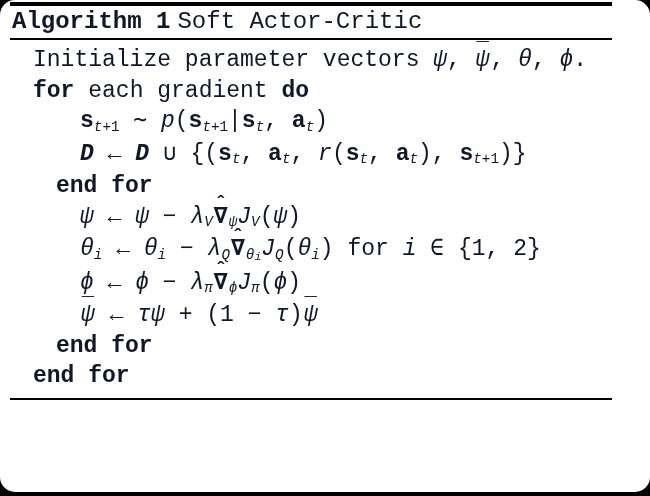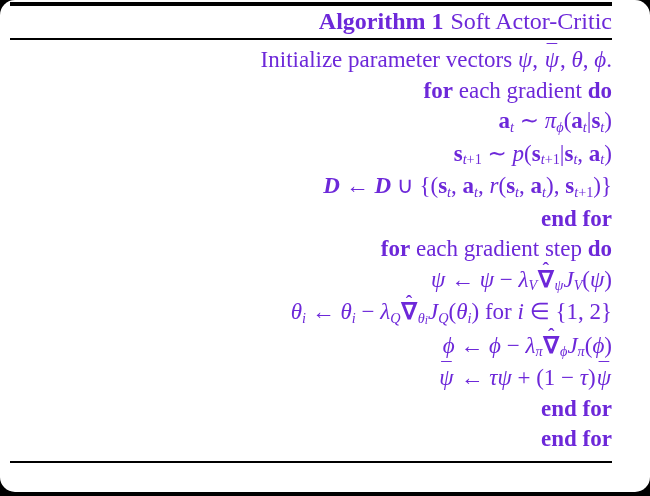--- a/index.html
+++ b/index.html
@@ -1,19 +1,19 @@
 <!DOCTYPE html>
 <html><head>
 <meta charset="utf-8">
 <style>
   html,body{margin:0;padding:0;background:#000;}
   .stage{position:relative;width:650px;height:496px;background:#000;overflow:hidden;}
   .card{position:absolute;left:0;top:0;width:650px;height:492px;background:#fff;border-radius:15px;}
-  .algo{position:absolute;left:10px;top:0;width:602px;color:#6d28d9;
-        font-family:Liberation Serif, serif;font-size:23px;text-align:right;}
+  .algo{position:absolute;left:10px;top:0;width:602px;color:#0f172a;
+        font-family:Liberation Mono, monospace;font-size:23px;}
   .rule{background:#000;width:602px;}
   .rule-top{height:4px;margin-top:2px;}
   .rule-mid{height:2px;}
   .rule-bottom{height:2px;}
   .algo-title{font-size:24px;line-height:25px;padding:3px 0 4px 2px;white-space:nowrap;}
   .algo-title .lbl{font-weight:bold;margin-right:7px;}
   .algo-body{padding:5px 0 6px 23px;}
   .line{line-height:30.5px;white-space:nowrap;}
   .indent-1{padding-left:23px;}
   .indent-2{padding-left:47px;}
@@ -34,25 +34,23 @@
 
 <div class="stage">
   <div class="card">
     <div class="algo">
       <div class="rule rule-top"></div>
       <div class="algo-title"><span class="lbl">Algorithm 1</span><span>Soft Actor-Critic</span></div>
       <div class="rule rule-mid"></div>
       <div class="algo-body">
           <div class="line indent-0"><span class="k-rm">Initialize parameter vectors </span><span class="k-it">ψ</span><span class="k-rm">, </span><span class="accwrap"><span class="k-it">ψ</span><span class="acc acc-bar">¯</span></span><span class="k-rm">, </span><span class="k-it">θ</span><span class="k-rm">, </span><span class="k-it">ϕ</span><span class="k-rm">.</span></div>
           <div class="line indent-0"><span class="k-bf">for</span><span class="k-rm"> each gradient </span><span class="k-bf">do</span></div>
-          <div class="line indent-2"><span class="k-bf">a</span><span class="k-sub">t</span><span class="k-rm"> ∼ </span><span class="k-it">π</span><span class="k-sub">ϕ</span><span class="k-rm">(</span><span class="k-bf">a</span><span class="k-sub">t</span><span class="k-rm">|</span><span class="k-bf">s</span><span class="k-sub">t</span><span class="k-rm">)</span></div>
           <div class="line indent-2"><span class="k-bf">s</span><span class="k-sub">t</span><span class="k-subr">+1</span><span class="k-rm"> ∼ </span><span class="k-it">p</span><span class="k-rm">(</span><span class="k-bf">s</span><span class="k-sub">t</span><span class="k-subr">+1</span><span class="k-rm">|</span><span class="k-bf">s</span><span class="k-sub">t</span><span class="k-rm">, </span><span class="k-bf">a</span><span class="k-sub">t</span><span class="k-rm">)</span></div>
           <div class="line indent-2"><span class="k-cal">D</span><span class="k-rm"> ← </span><span class="k-cal">D</span><span class="k-rm"> ∪ {(</span><span class="k-bf">s</span><span class="k-sub">t</span><span class="k-rm">, </span><span class="k-bf">a</span><span class="k-sub">t</span><span class="k-rm">, </span><span class="k-it">r</span><span class="k-rm">(</span><span class="k-bf">s</span><span class="k-sub">t</span><span class="k-rm">, </span><span class="k-bf">a</span><span class="k-sub">t</span><span class="k-rm">), </span><span class="k-bf">s</span><span class="k-sub">t</span><span class="k-subr">+1</span><span class="k-rm">)}</span></div>
           <div class="line indent-1"><span class="k-bf">end for</span></div>
-          <div class="line indent-1"><span class="k-bf">for</span><span class="k-rm"> each gradient step </span><span class="k-bf">do</span></div>
           <div class="line indent-2"><span class="k-it">ψ</span><span class="k-rm"> ← </span><span class="k-it">ψ</span><span class="k-rm"> − </span><span class="k-it">λ</span><span class="k-sub">V</span><span class="accwrap"><span class="k-bf">∇</span><span class="acc acc-hat">ˆ</span></span><span class="k-sub">ψ</span><span class="k-it">J</span><span class="k-sub">V</span><span class="k-rm">(</span><span class="k-it">ψ</span><span class="k-rm">)</span></div>
           <div class="line indent-2"><span class="k-it">θ</span><span class="k-sub">i</span><span class="k-rm"> ← </span><span class="k-it">θ</span><span class="k-sub">i</span><span class="k-rm"> − </span><span class="k-it">λ</span><span class="k-sub">Q</span><span class="accwrap"><span class="k-bf">∇</span><span class="acc acc-hat">ˆ</span></span><span class="k-sub">θ</span><span class="k-ssub">i</span><span class="k-it">J</span><span class="k-sub">Q</span><span class="k-rm">(</span><span class="k-it">θ</span><span class="k-sub">i</span><span class="k-rm">) for </span><span class="k-it">i</span><span class="k-rm"> ∈ {1, 2}</span></div>
           <div class="line indent-2"><span class="k-it">ϕ</span><span class="k-rm"> ← </span><span class="k-it">ϕ</span><span class="k-rm"> − </span><span class="k-it">λ</span><span class="k-sub">π</span><span class="accwrap"><span class="k-bf">∇</span><span class="acc acc-hat">ˆ</span></span><span class="k-sub">ϕ</span><span class="k-it">J</span><span class="k-sub">π</span><span class="k-rm">(</span><span class="k-it">ϕ</span><span class="k-rm">)</span></div>
           <div class="line indent-2"><span class="accwrap"><span class="k-it">ψ</span><span class="acc acc-bar">¯</span></span><span class="k-rm"> ← </span><span class="k-it">τ</span><span class="k-it">ψ</span><span class="k-rm"> + (1 − </span><span class="k-it">τ</span><span class="k-rm">)</span><span class="accwrap"><span class="k-it">ψ</span><span class="acc acc-bar">¯</span></span></div>
           <div class="line indent-1"><span class="k-bf">end for</span></div>
           <div class="line indent-0"><span class="k-bf">end for</span></div>
         </div>
       <div class="rule rule-bottom"></div>
     </div>
   </div>

